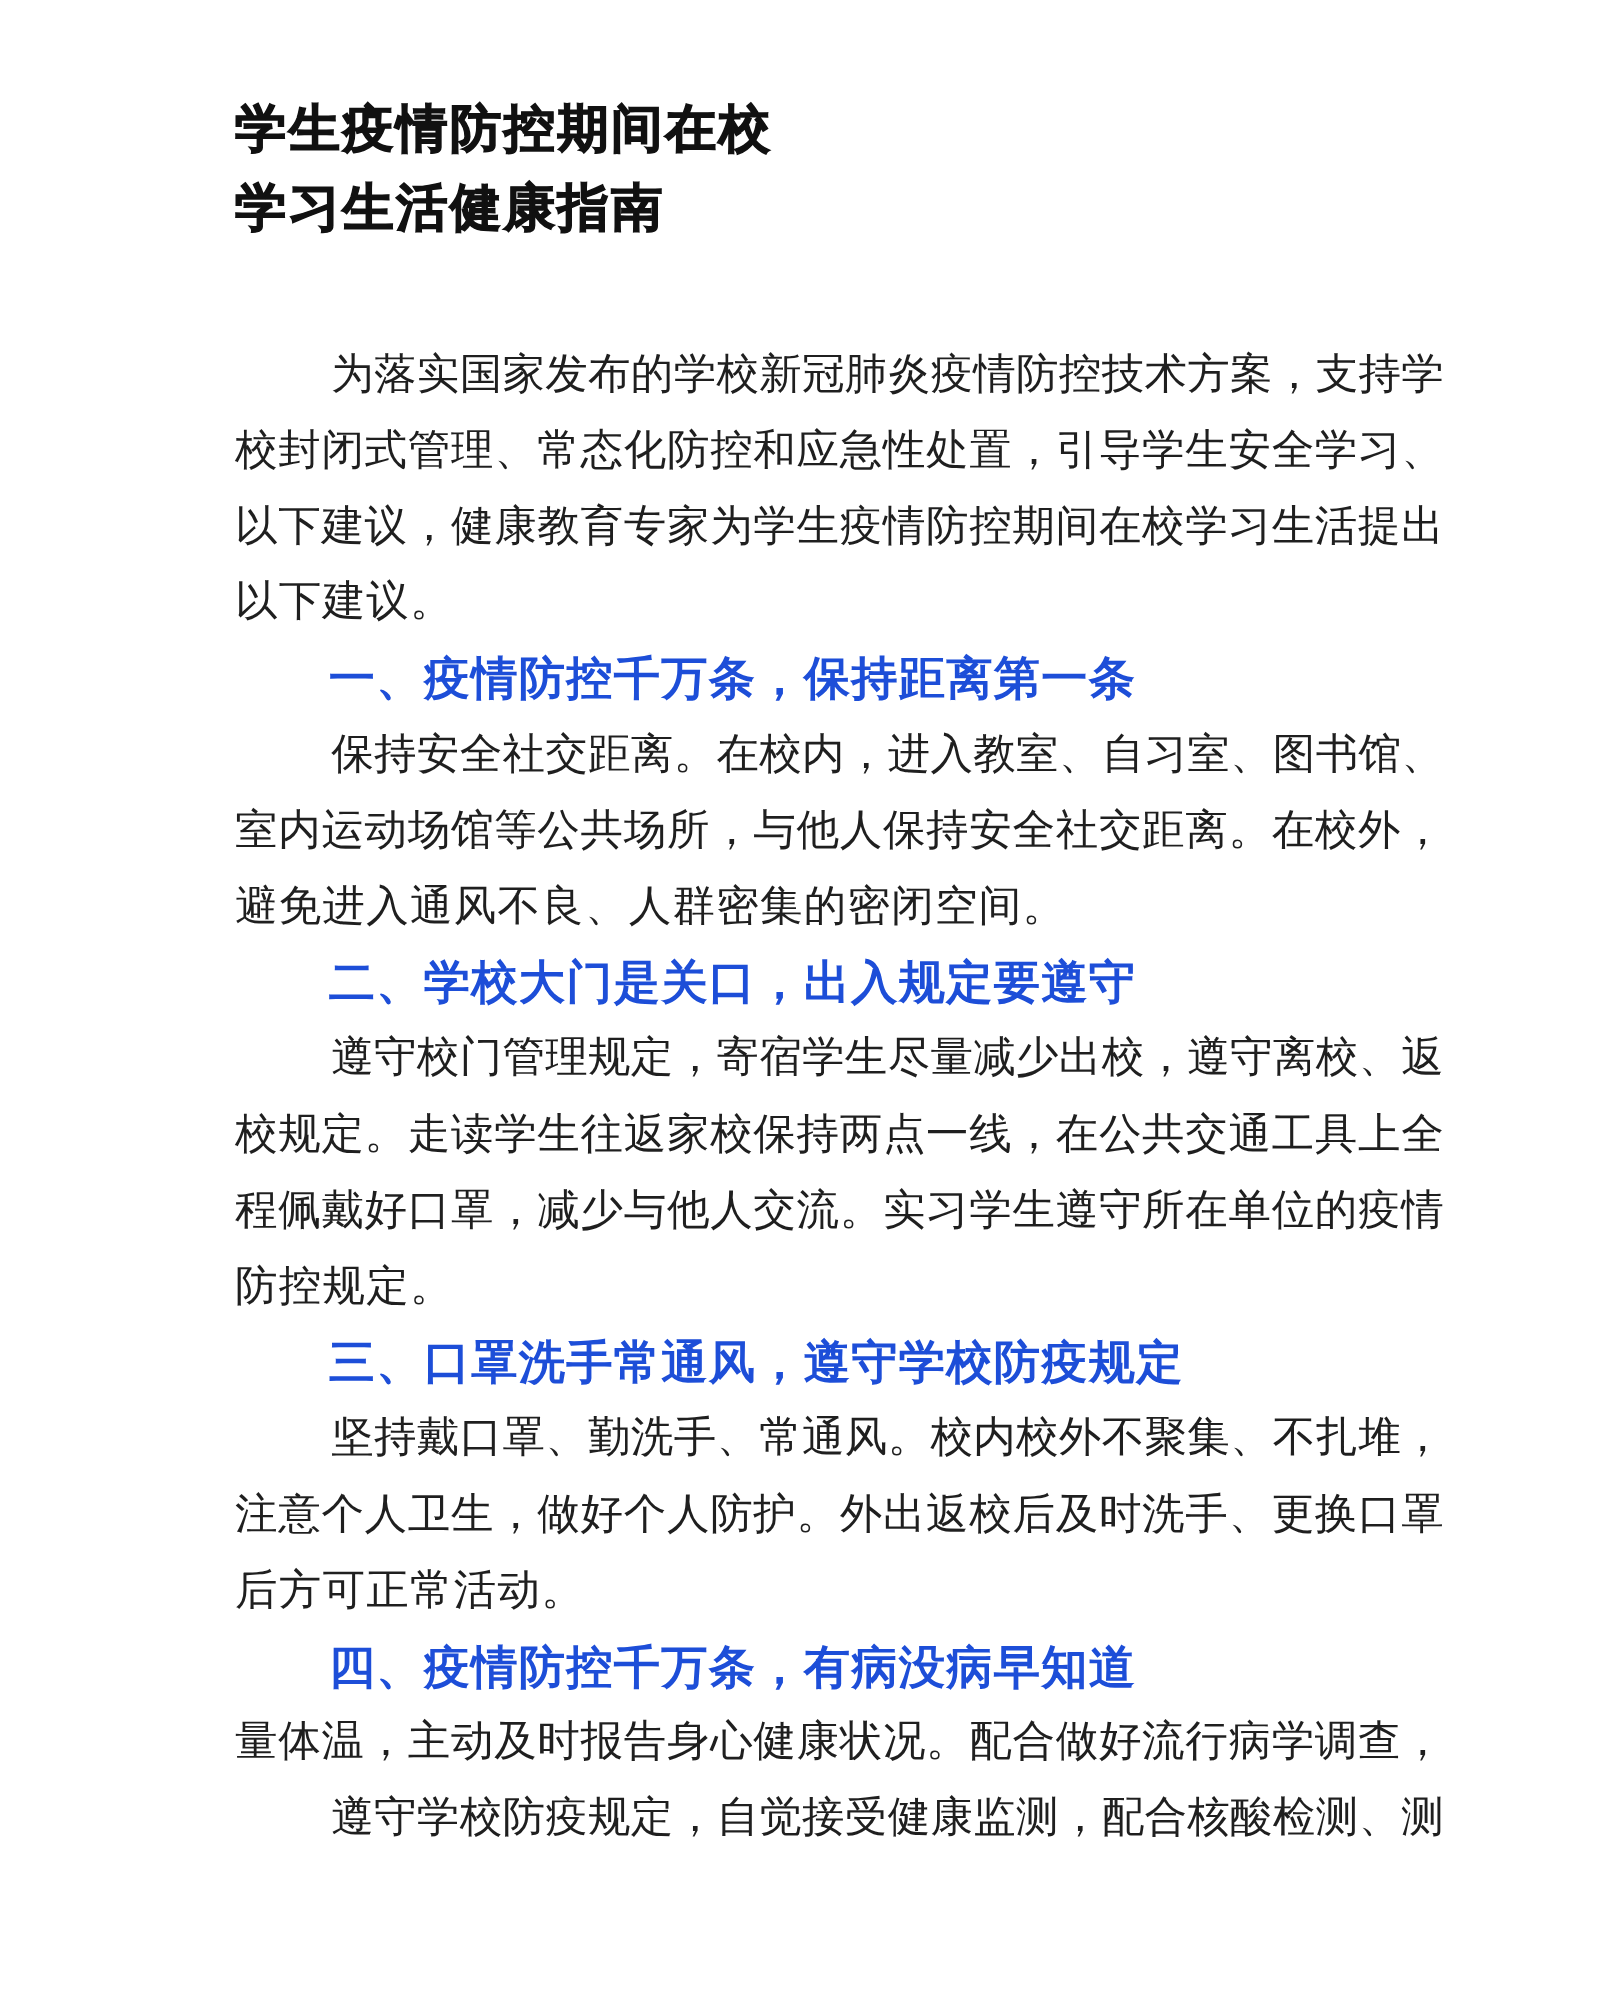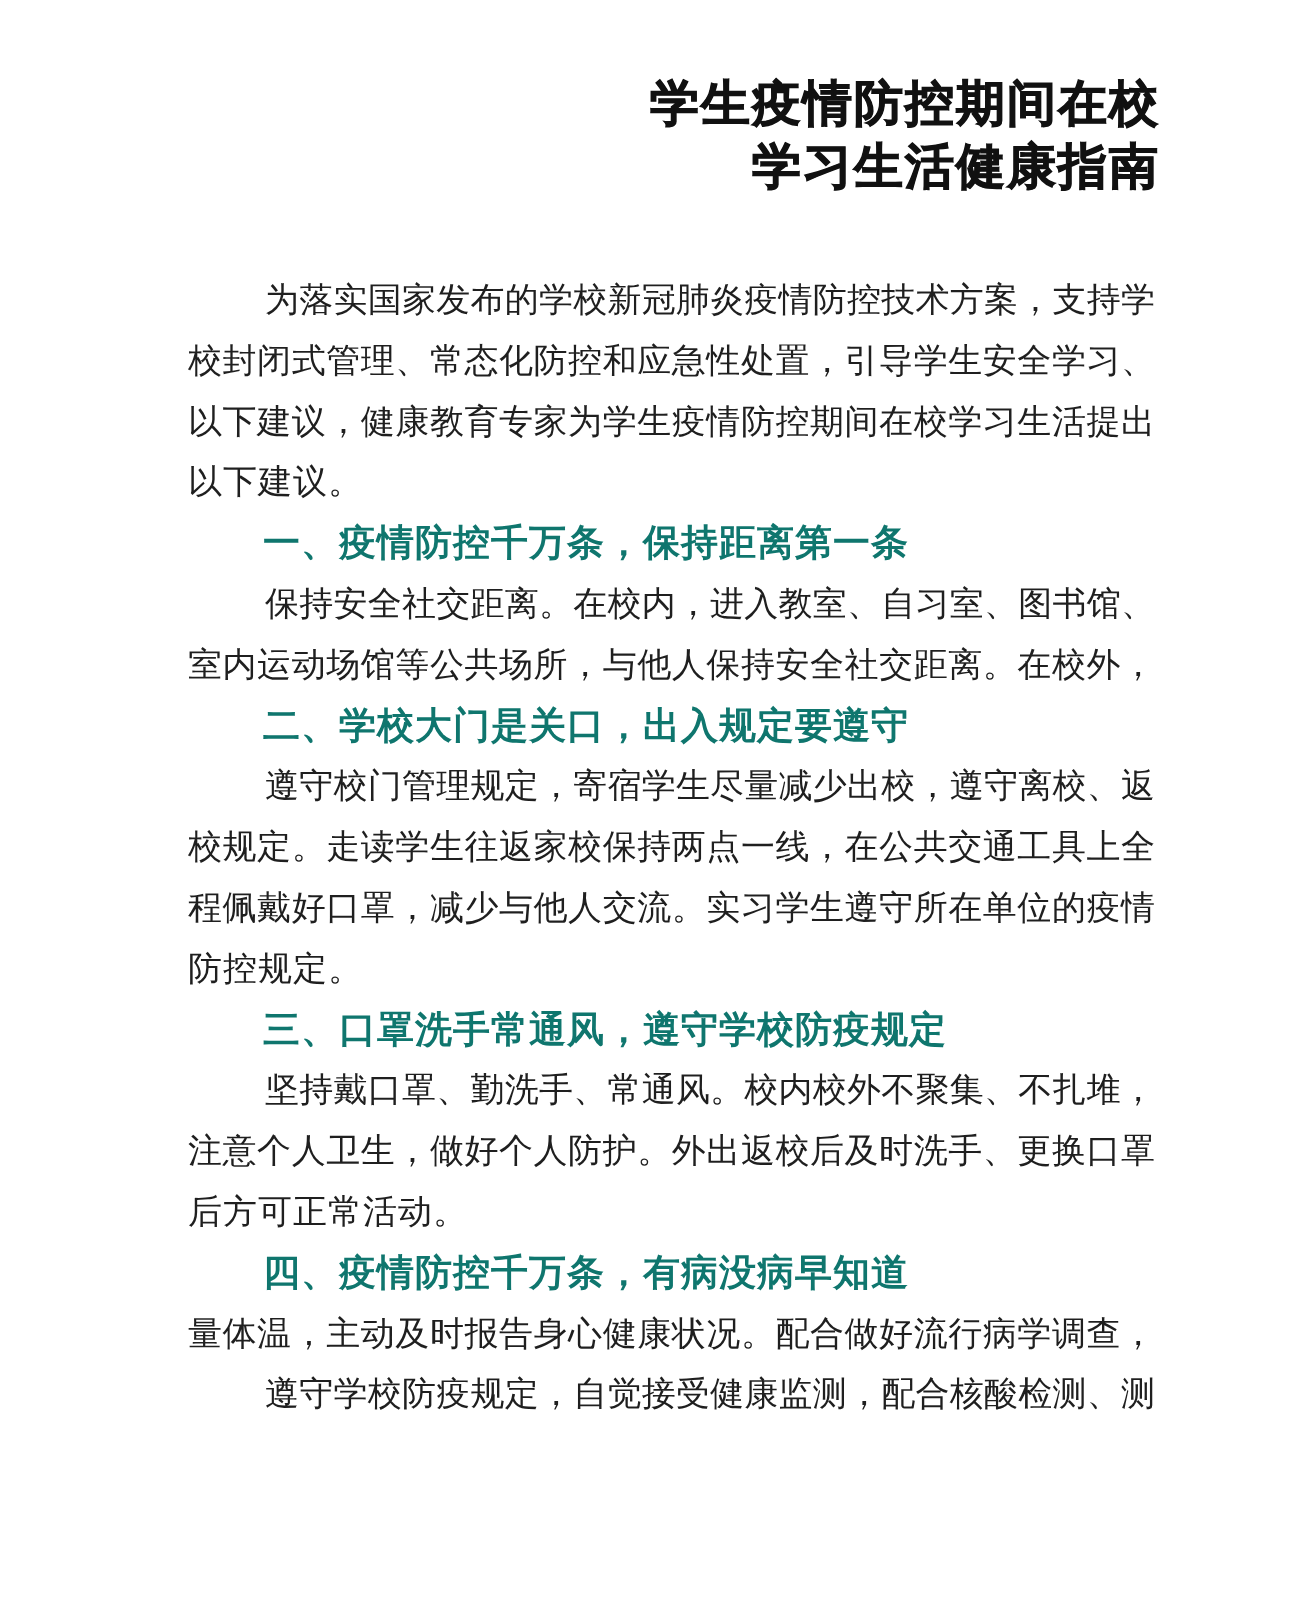--- a/index.html
+++ b/index.html
@@ -13,24 +13,24 @@
     height: 1599px;
     background: #ffffff;
     overflow: hidden;
     color: #1b1b1b;
   }
   .doc-title {
     position: absolute;
     top: 72px;
     left: 188px;
     width: 972px;
-    text-align: right;
+    text-align: left;
     font-family: "Liberation Serif", "DejaVu Serif", serif;
     font-weight: 900;
-    font-size: 49px;
+    font-size: 41px;
     line-height: 63px;
     letter-spacing: 2px;
     color: #111111;
     -webkit-text-stroke: 1px #111111;
   }
   .doc-body {
     position: absolute;
     top: 270px;
     left: 188px;
     width: 967px;
@@ -53,21 +53,21 @@
   }
   .line.first {
     text-indent: 77px;
   }
   .line.heading {
     font-family: "Liberation Sans", "DejaVu Sans", sans-serif;
     font-weight: 700;
     font-size: 37px;
     text-indent: 75px;
     letter-spacing: 1px;
-    color: #0f766e;
+    color: #1d4ed8;
   }
 </style>
 </head>
 <body>
 
 <div class="page">
 
   <header class="doc-title">
     <div>学生疫情防控期间在校</div>
     <div>学习生活健康指南</div>
@@ -76,20 +76,21 @@
   <main class="doc-body">
 
     <div class="line first full">为落实国家发布的学校新冠肺炎疫情防控技术方案，支持学</div>
     <div class="line full">校封闭式管理、常态化防控和应急性处置，引导学生安全学习、</div>
     <div class="line full">以下建议，健康教育专家为学生疫情防控期间在校学习生活提出</div>
     <div class="line">以下建议。</div>
 
     <div class="line heading">一、疫情防控千万条，保持距离第一条</div>
     <div class="line first full">保持安全社交距离。在校内，进入教室、自习室、图书馆、</div>
     <div class="line full">室内运动场馆等公共场所，与他人保持安全社交距离。在校外，</div>
+    <div class="line">避免进入通风不良、人群密集的密闭空间。</div>
 
     <div class="line heading">二、学校大门是关口，出入规定要遵守</div>
     <div class="line first full">遵守校门管理规定，寄宿学生尽量减少出校，遵守离校、返</div>
     <div class="line full">校规定。走读学生往返家校保持两点一线，在公共交通工具上全</div>
     <div class="line full">程佩戴好口罩，减少与他人交流。实习学生遵守所在单位的疫情</div>
     <div class="line">防控规定。</div>
 
     <div class="line heading">三、口罩洗手常通风，遵守学校防疫规定</div>
     <div class="line first full">坚持戴口罩、勤洗手、常通风。校内校外不聚集、不扎堆，</div>
     <div class="line full">注意个人卫生，做好个人防护。外出返校后及时洗手、更换口罩</div>

